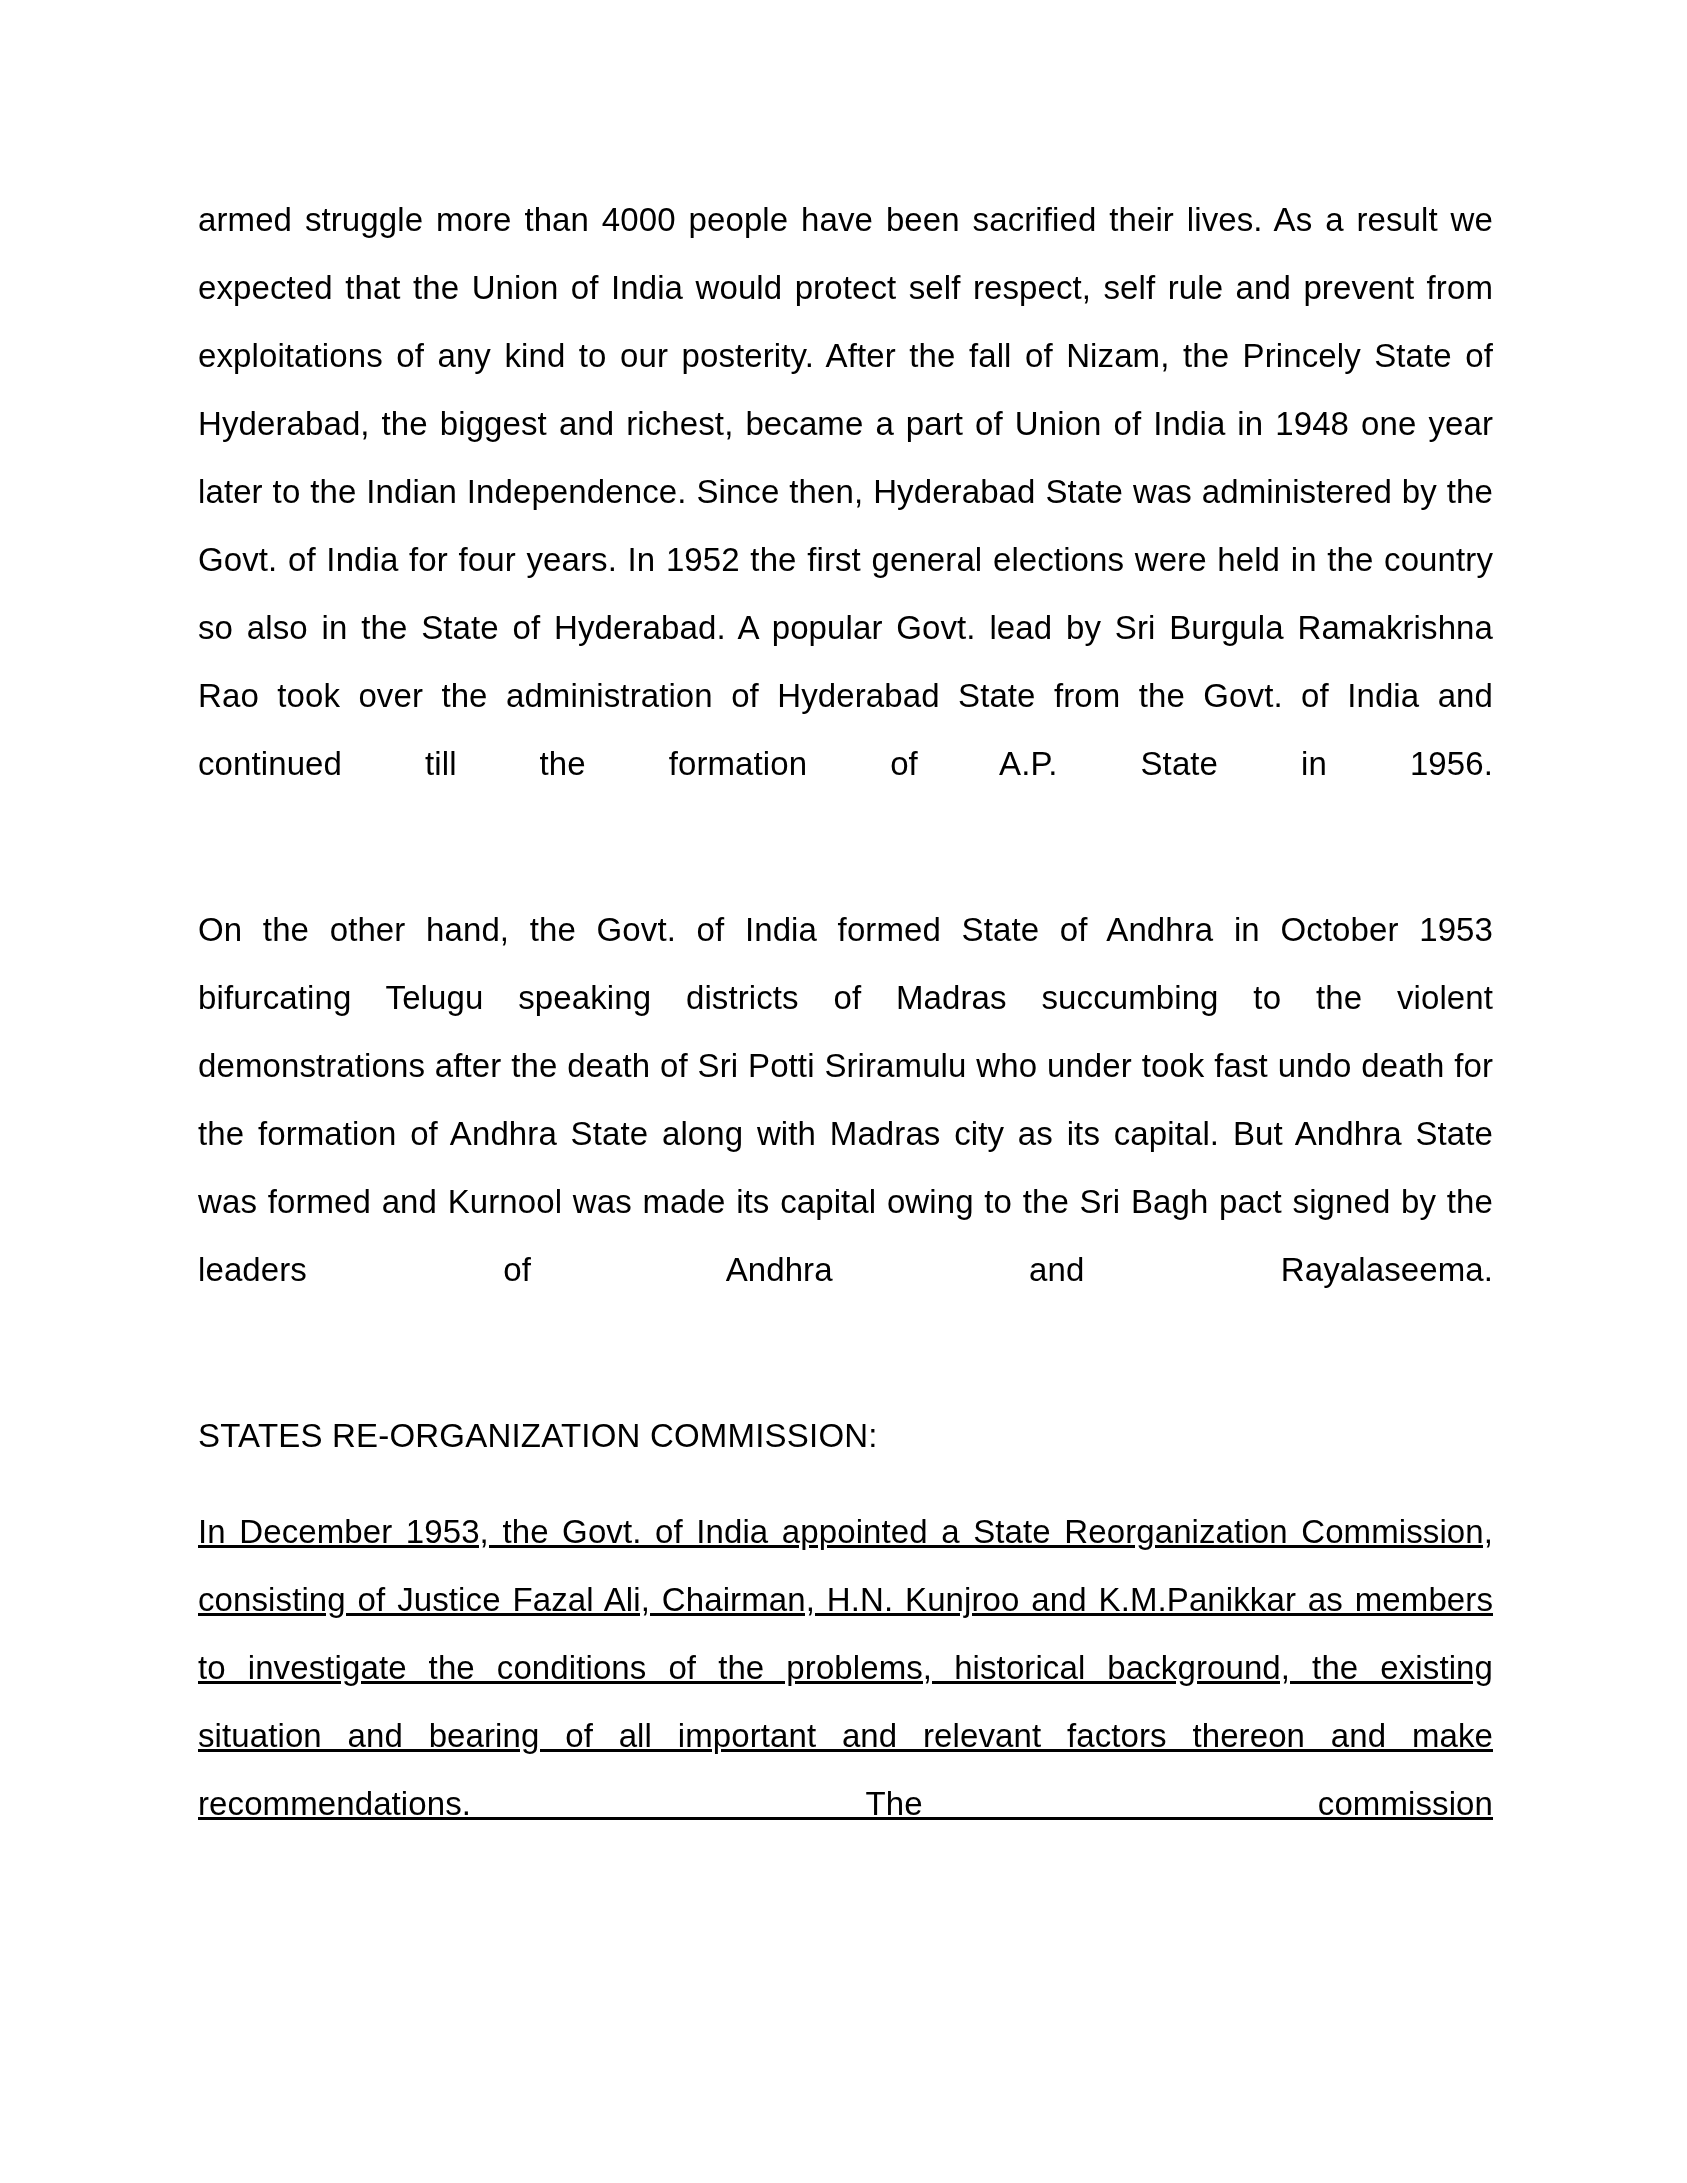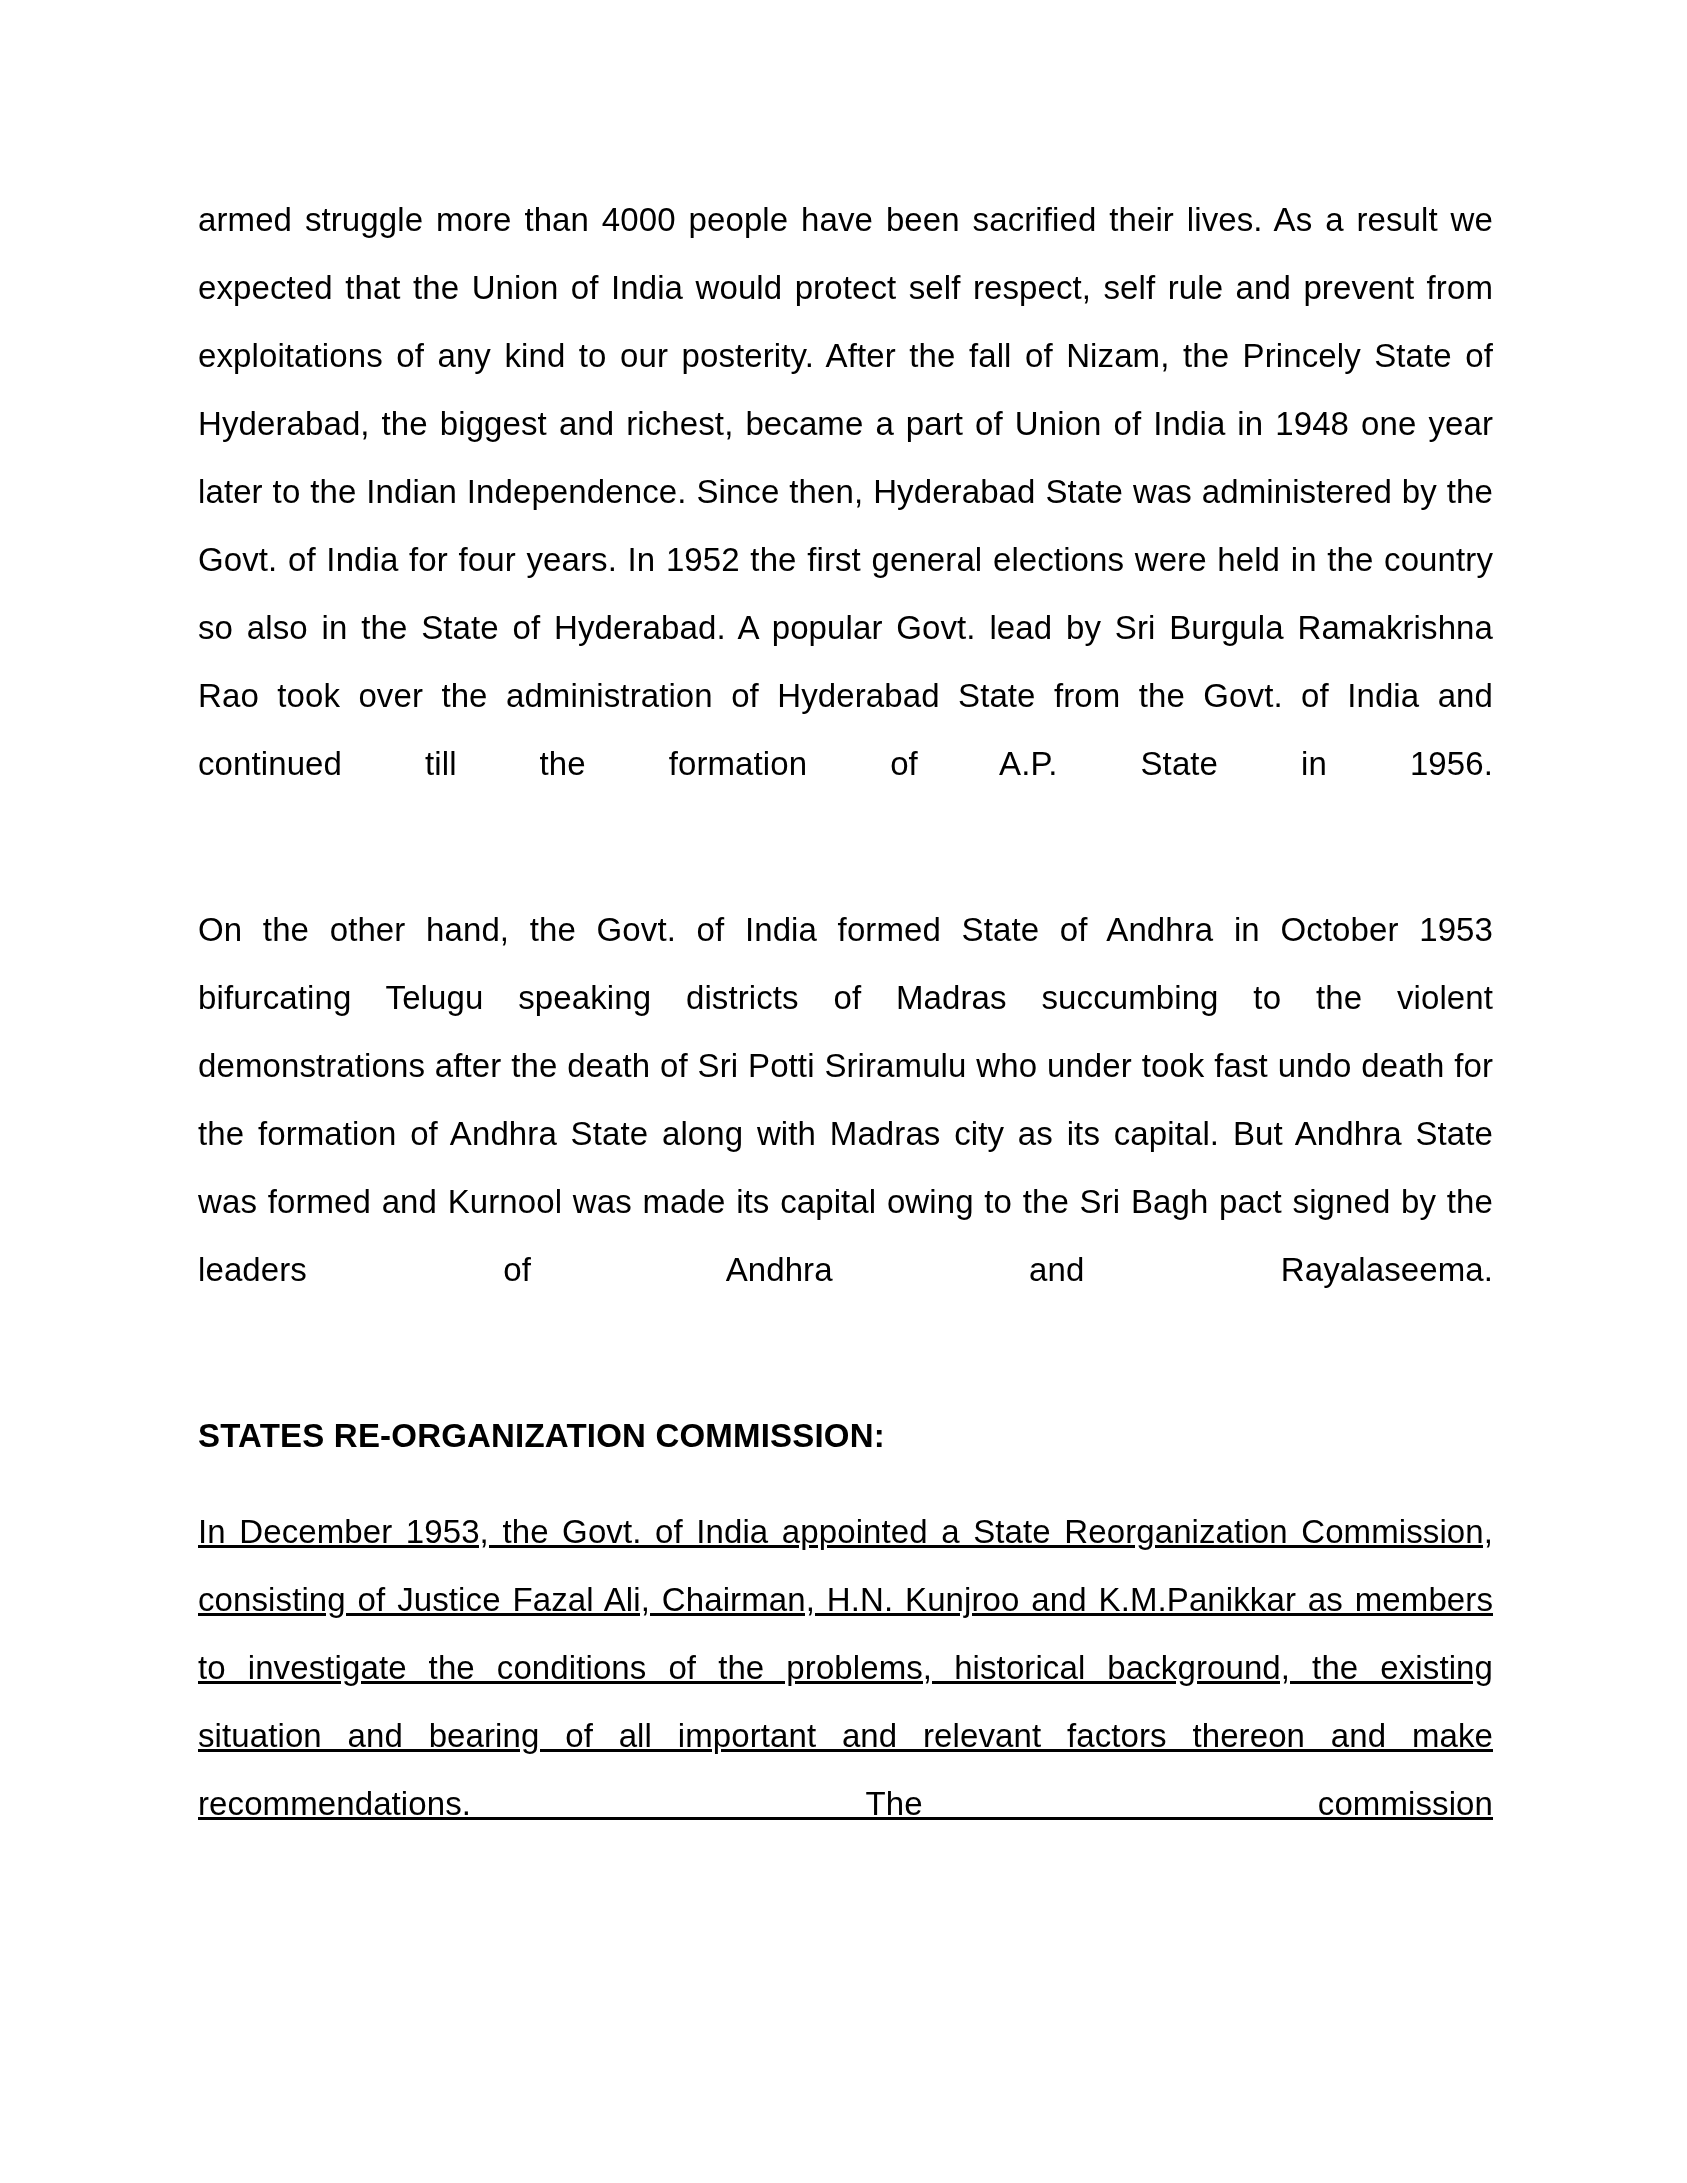--- a/index.html
+++ b/index.html
@@ -37,21 +37,21 @@
     color: #000000;
   }
   p.body-text:last-of-type {
     margin-bottom: 0;
     text-decoration: underline;
   }
   h2.section-heading {
     margin: 0 0 28px 0;
     font-size: 33px;
     line-height: 68px;
-    font-weight: bold;
+    font-weight: normal;
     text-align: left;
     color: #000000;
     letter-spacing: 0.2px;
   }
   
   p.body-text::after {
     content: "";
     display: inline-block;
     width: 100%;
   }

